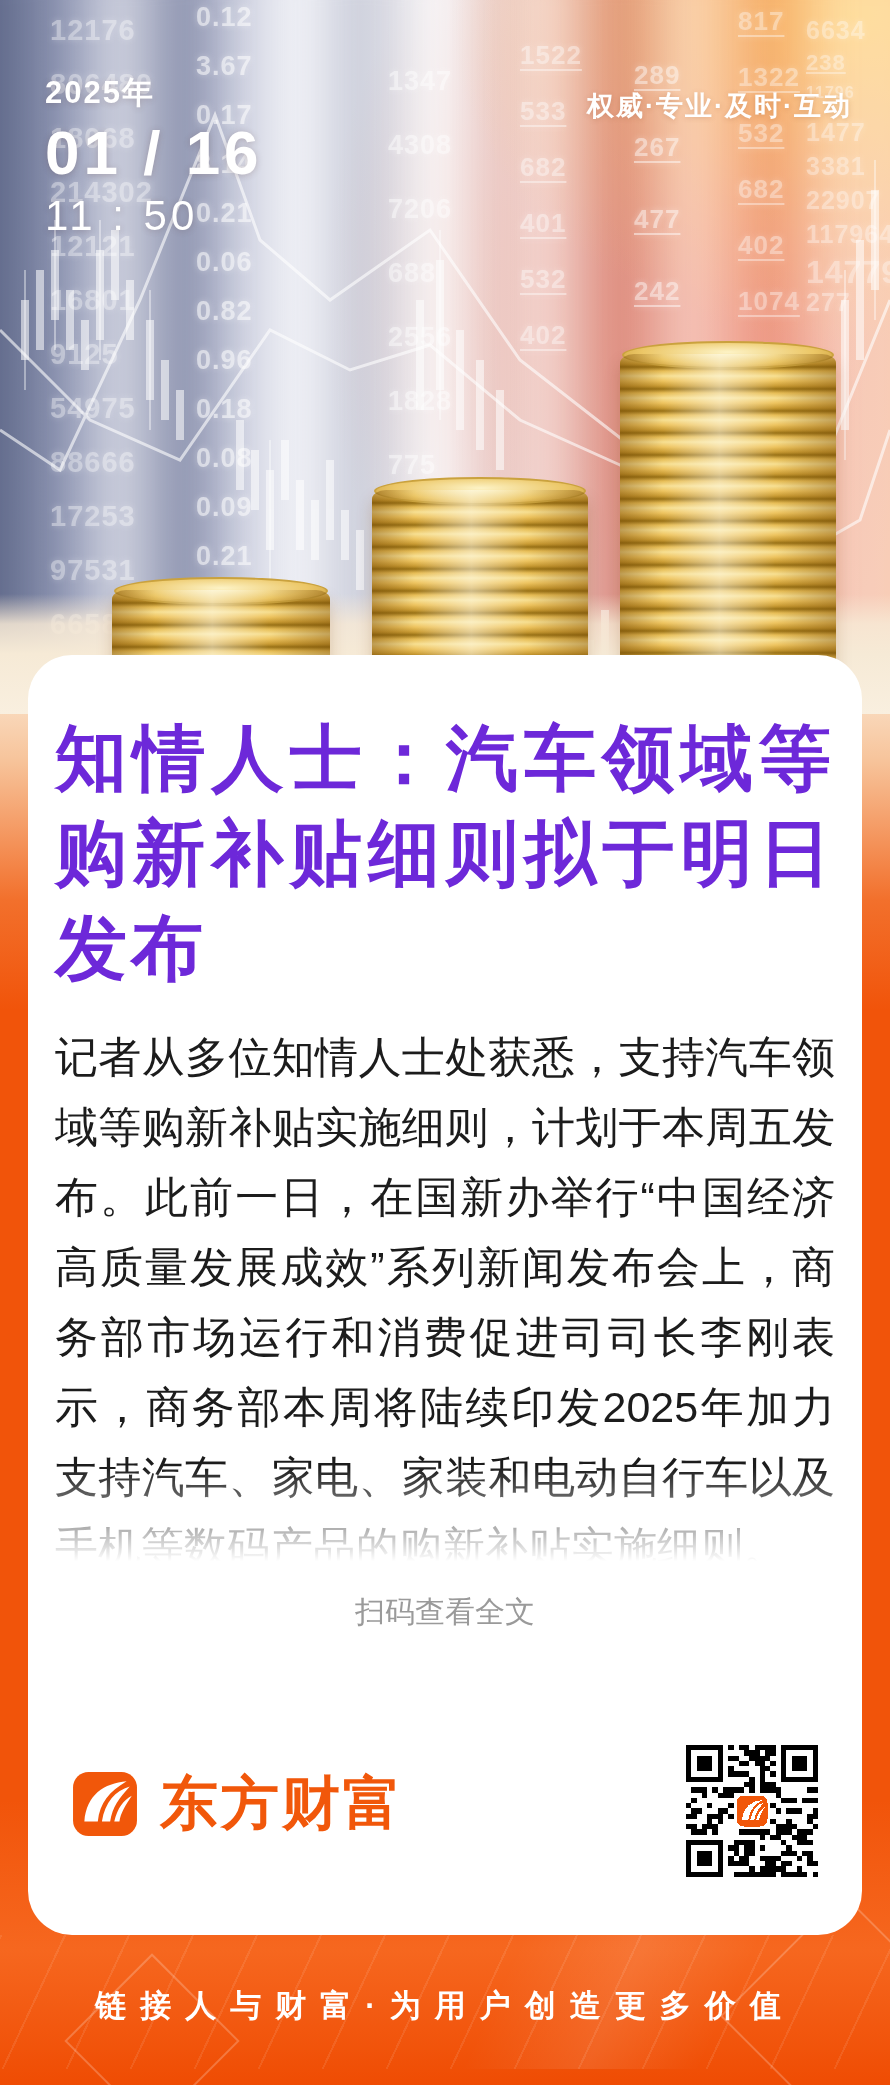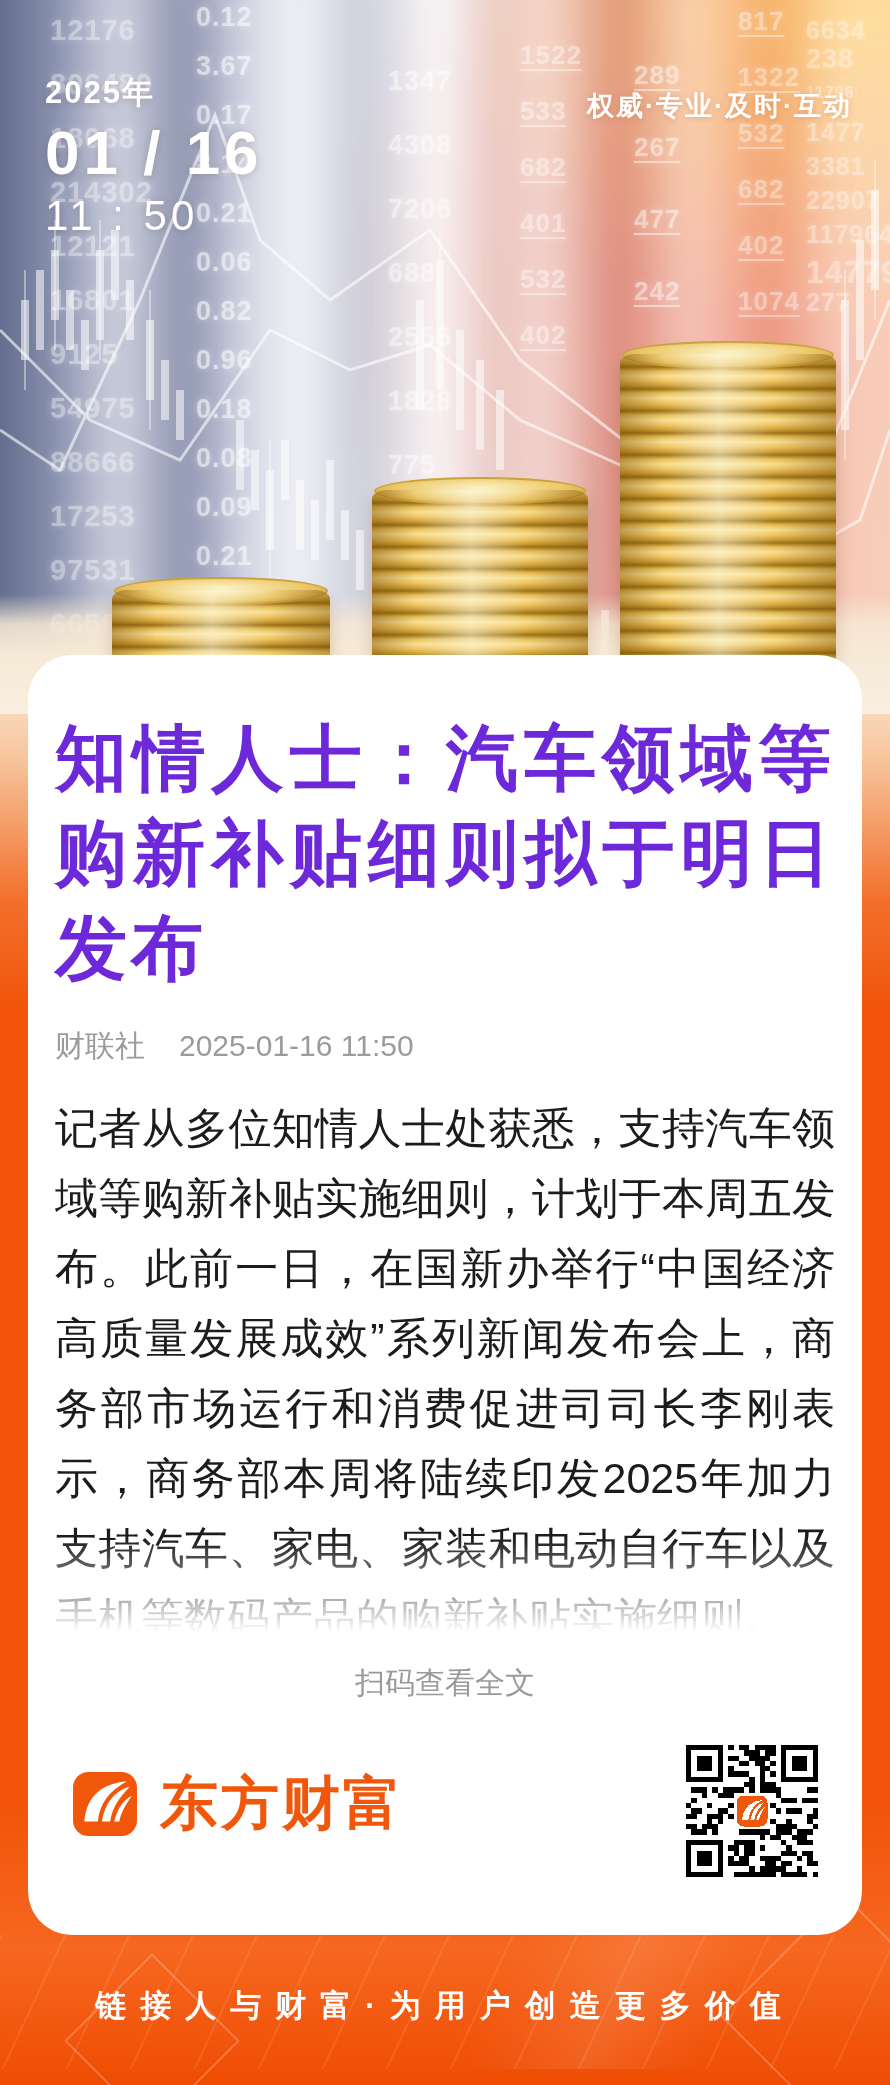--- a/index.html
+++ b/index.html
@@ -159,21 +159,21 @@
         <div class="bg-num u" style="left: 634px; top: 348px; font-size: 26px; opacity: 0.5;">465</div>
         <div class="bg-num u" style="left: 634px; top: 420px; font-size: 26px; opacity: 0.5;">207</div>
         <div class="bg-num u" style="left: 634px; top: 492px; font-size: 26px; opacity: 0.5;">449</div>
         <div class="bg-num u" style="left: 738px; top: 6px; font-size: 26px; opacity: 0.42;">817</div>
         <div class="bg-num u" style="left: 738px; top: 62px; font-size: 26px; opacity: 0.42;">1322</div>
         <div class="bg-num u" style="left: 738px; top: 118px; font-size: 26px; opacity: 0.42;">532</div>
         <div class="bg-num u" style="left: 738px; top: 174px; font-size: 26px; opacity: 0.42;">682</div>
         <div class="bg-num u" style="left: 738px; top: 230px; font-size: 26px; opacity: 0.42;">402</div>
         <div class="bg-num u" style="left: 738px; top: 286px; font-size: 26px; opacity: 0.42;">1074</div>
         <div class="bg-num" style="left: 806px; top: 16px; font-size: 25px; opacity: 0.4;">6634</div>
-        <div class="bg-num" style="left: 806px; top: 44px; font-size: 27px; opacity: 0.4;">238</div>
+        <div class="bg-num" style="left: 806px; top: 50px; font-size: 22px; opacity: 0.4; text-decoration: underline;">238</div>
         <div class="bg-num" style="left: 806px; top: 84px; font-size: 16px; opacity: 0.4;">11796</div>
         <div class="bg-num" style="left: 806px; top: 118px; font-size: 25px; opacity: 0.4;">1477</div>
         <div class="bg-num" style="left: 806px; top: 152px; font-size: 25px; opacity: 0.4;">3381</div>
         <div class="bg-num" style="left: 806px; top: 186px; font-size: 25px; opacity: 0.4;">22907</div>
         <div class="bg-num" style="left: 806px; top: 220px; font-size: 25px; opacity: 0.4;">117964</div>
         <div class="bg-num" style="left: 806px; top: 254px; font-size: 32px; opacity: 0.4;">14779</div>
         <div class="bg-num" style="left: 806px; top: 288px; font-size: 25px; opacity: 0.4;">277</div>
       </div>
 
     <svg class="chart-overlay" viewBox="0 0 890 714" fill="none" stroke="#ffffff">
@@ -202,23 +202,20 @@
     <div class="date-block">
       <div class="date-year">2025年</div>
       <div class="date-day">01 / 16</div>
       <div class="date-time">11 : 50</div>
     </div>
     <div class="slogan">权威·专业·及时·互动</div>
   </div>
 
   <div class="card">
     <div class="card-title">知情人士：汽车领域等购新补贴细则拟于明日发布</div>
-    <div class="card-meta">
-      <span class="src">财联社</span><span>2025-01-16 11:50</span>
-    </div>
     <div class="body-wrap">
       <div class="card-body">记者从多位知情人士处获悉，支持汽车领域等购新补贴实施细则，计划于本周五发布。此前一日，在国新办举行“中国经济高质量发展成效”系列新闻发布会上，商务部市场运行和消费促进司司长李刚表示，商务部本周将陆续印发2025年加力支持汽车、家电、家装和电动自行车以及手机等数码产品的购新补贴实施细则。</div>
     </div>
     <div class="scan-hint">扫码查看全文</div>
 
     <div class="brand-row">
       <div class="brand-icon">
           <svg viewBox="0 0 64 64" xmlns="http://www.w3.org/2000/svg">
             <rect x="1" y="1" width="62" height="62" rx="15" fill="#f1570a"></rect>
             <path d="M12 49 C14 23 31 12 53 10 C36 20 27 31 25 49 Z" fill="#fff"></path>

